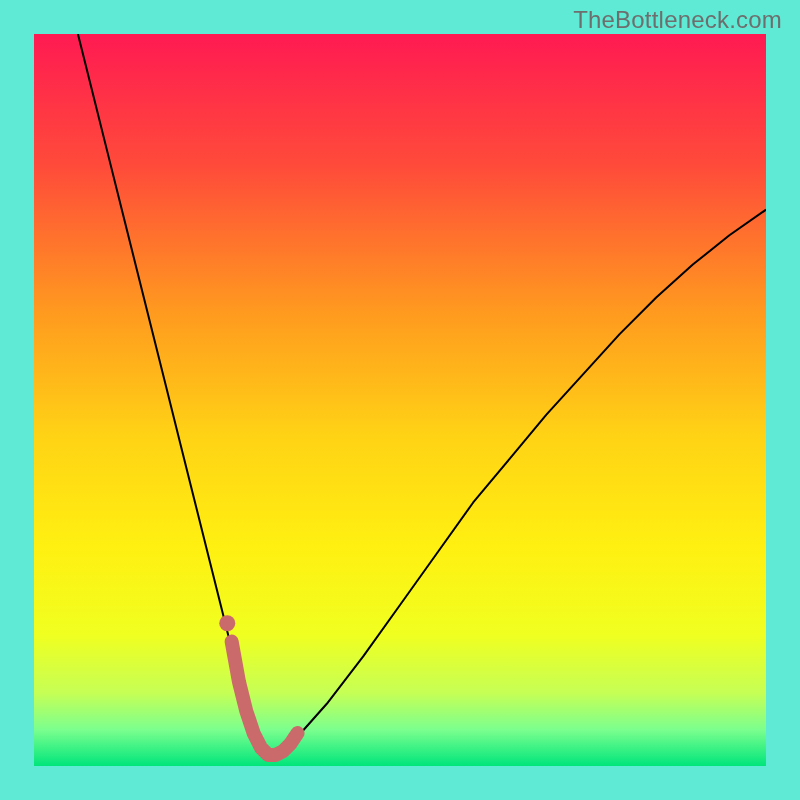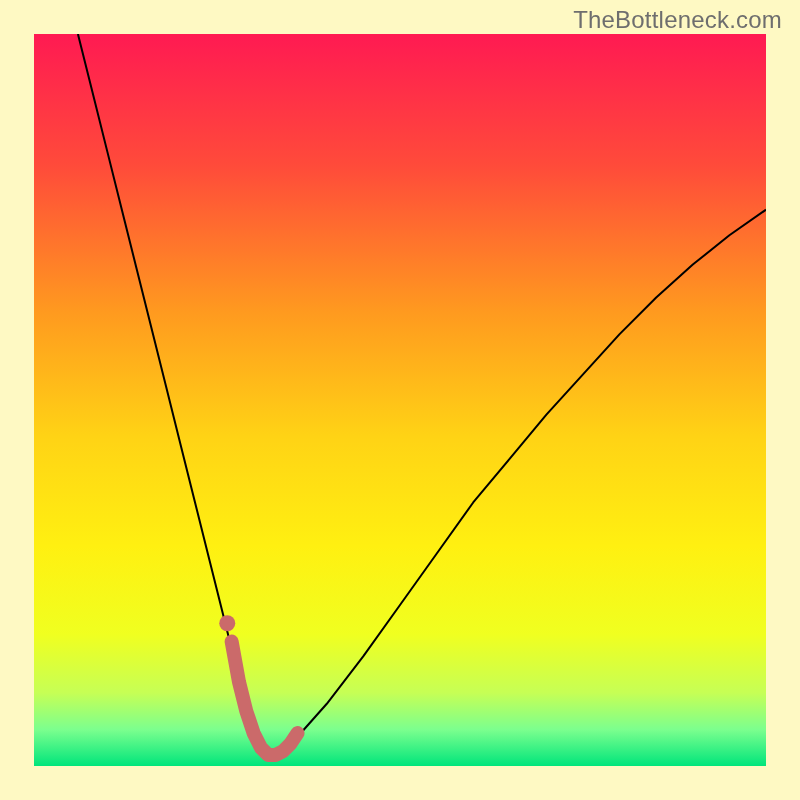--- a/index.html
+++ b/index.html
@@ -10,21 +10,21 @@
     background: #000;
     position: relative;
     font-family: Arial, sans-serif;
   }
   .frame {
     position: absolute;
     top: 0;
     left: 0;
     width: 800px;
     height: 800px;
-    background: #fef9c3;
+    background: #5eead4;
   }
   .plot-area {
     position: absolute;
     top: 34px;
     left: 34px;
     width: 732px;
     height: 732px;
     overflow: hidden;
   }
   .watermark {

